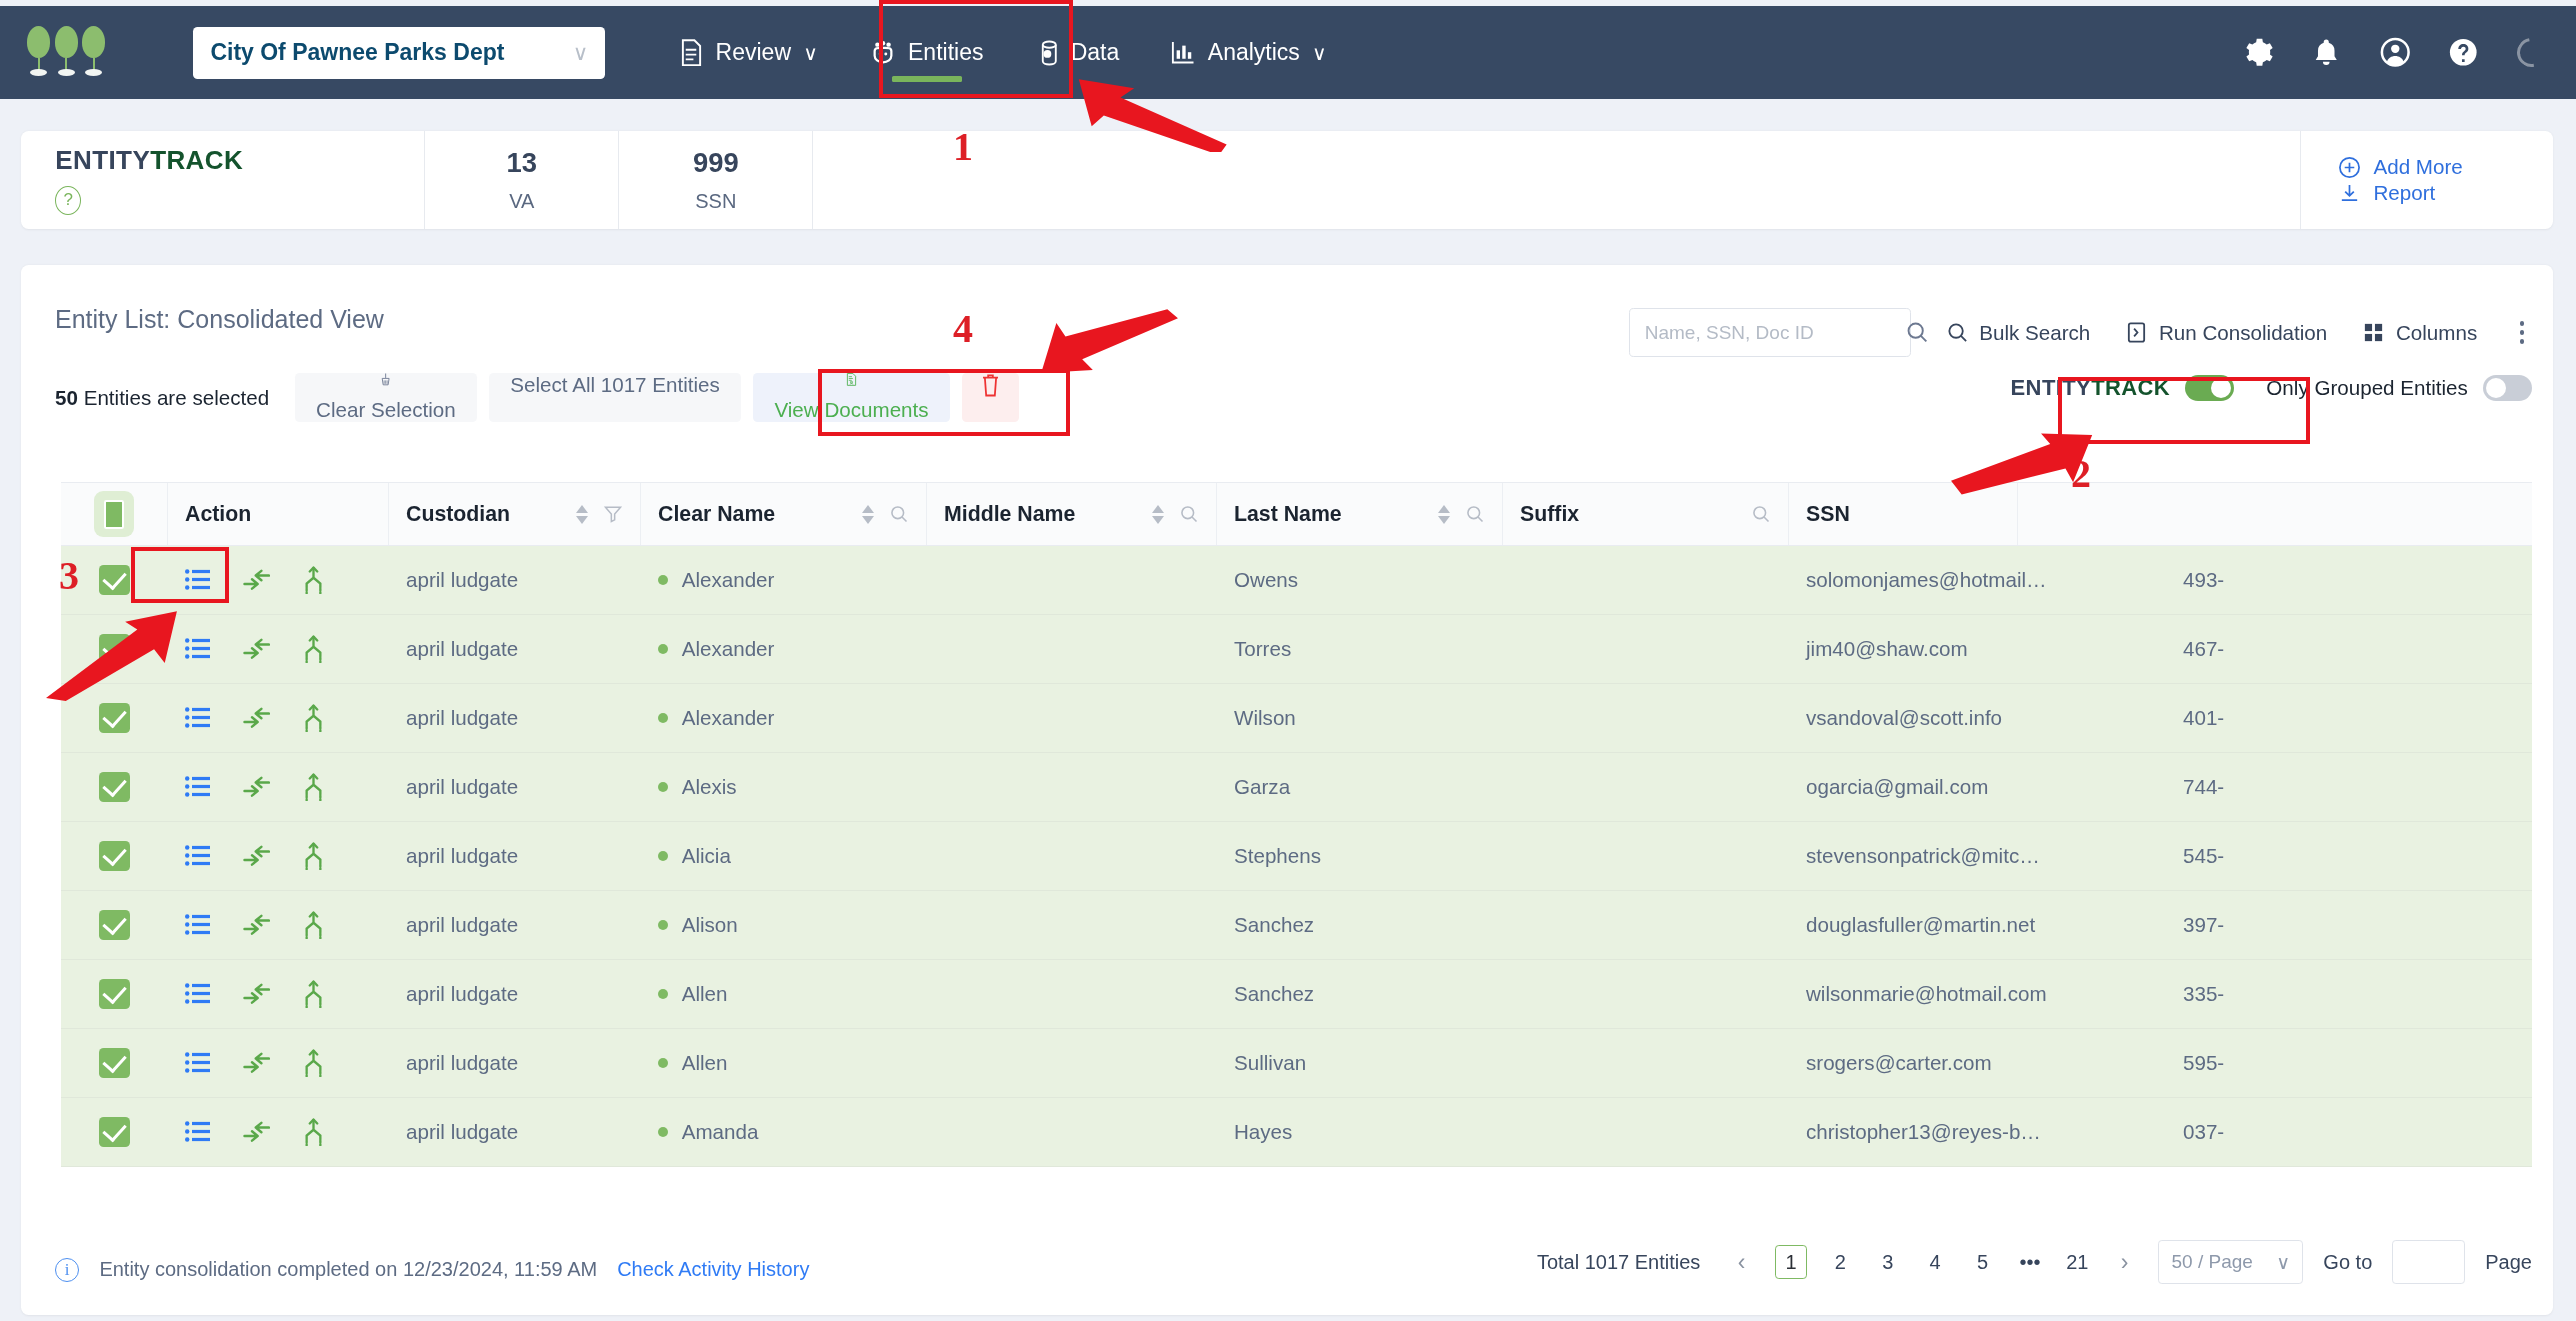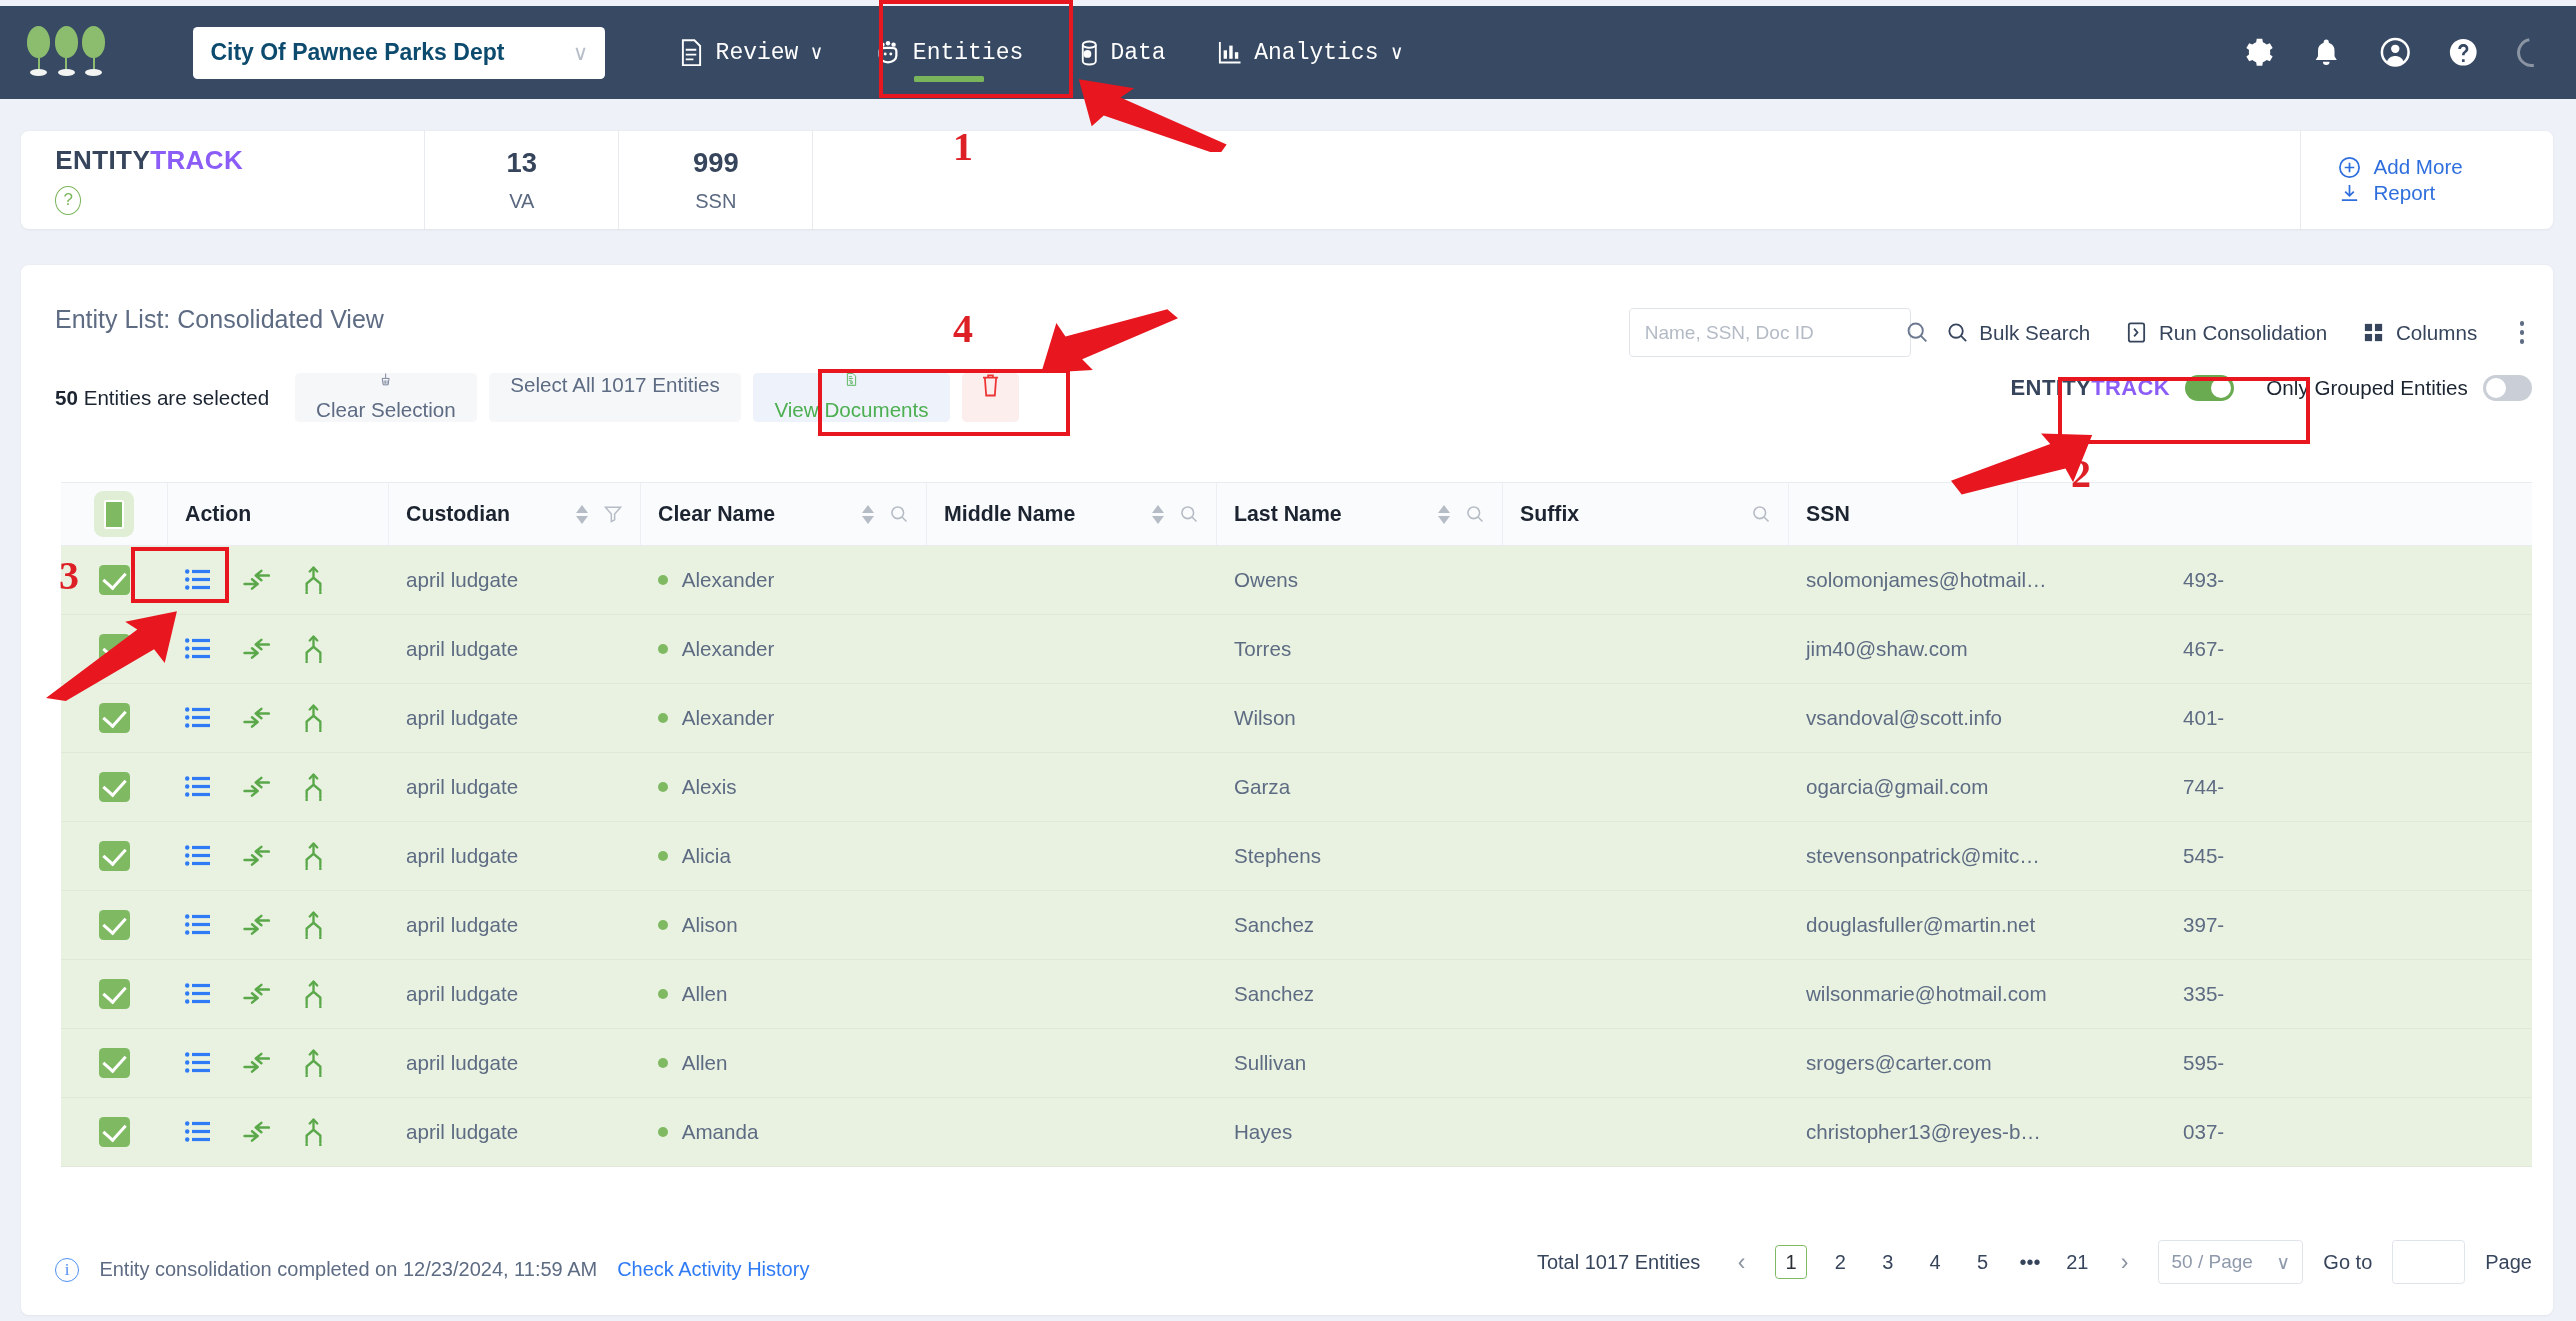--- a/index.html
+++ b/index.html
@@ -32,21 +32,21 @@
     margin-left: 84px; width: 412px; height: 52px; background: #fff;
     border-radius: 4.6px; display: flex; align-items: center; padding: 0 17px;
     justify-content: space-between;
   }
   .org-select .label { font-size: 23px; font-weight: bold; color: #0c4a6e; }
   .org-select .chev { color: #b8bfc9; font-size: 21.3px; }
 
   .nav-items { display: flex; align-items: stretch; height: 93px; margin-left: 49px; }
   .nav-item {
     display: flex; align-items: center; gap: 12.2px; padding: 0 26px;
-    color: #fff; font-size: 23px; position: relative; height: 93px; font-family: Liberation Mono, monospace;
+    color: #fff; font-size: 23px; position: relative; height: 93px;
   }
   .nav-item .underline {
     position:absolute; left: 50%; transform: translateX(-50%);
     bottom: 17px; width: 70px; height: 6.1px; background: #7ab55c; border-radius:1.5px;
   }
   .nav-item svg { display:block; }
   .nav-right {
     margin-left: auto; display: flex; align-items: center; gap: 38px;
     padding-right: 30.5px; color: #fff;
   }
@@ -62,21 +62,21 @@
     position: absolute; top: 131px; left: 21.3px; width: 2532px; height: 98px;
     background: #fff; border-radius: 7.6px; display: flex; align-items: stretch;
     box-shadow: 0 0.8px 2.3px rgba(0,0,0,.06);
   }
   .stat-brandcell {
     width: 404px; display:flex; flex-direction: column; justify-content:center;
     padding-left: 34px; border-right: 0.8px solid #e7eaef;
   }
   .brandmark { font-size: 26px; font-weight: bold; letter-spacing:0.4px; }
   .brandmark .b1 { color: #37455c; }
-  .brandmark .b2 { color: #8b5cf6; }
+  .brandmark .b2 { color: #14532d; }
   .qmark {
     margin-top: 9.1px; width: 26px; height: 29px; border: 1.5px solid #7ab55c;
     border-radius: 50%; color:#7ab55c; font-size: 17px; display:flex;
     align-items:center; justify-content:center;
   }
   .stat-cell {
     width: 194px; display:flex; flex-direction:column; justify-content:center;
     align-items:center; border-right: 0.8px solid #e7eaef; gap: 10.7px;
   }
   .stat-num { font-size: 27.4px; font-weight: bold; color: #37455c; }

